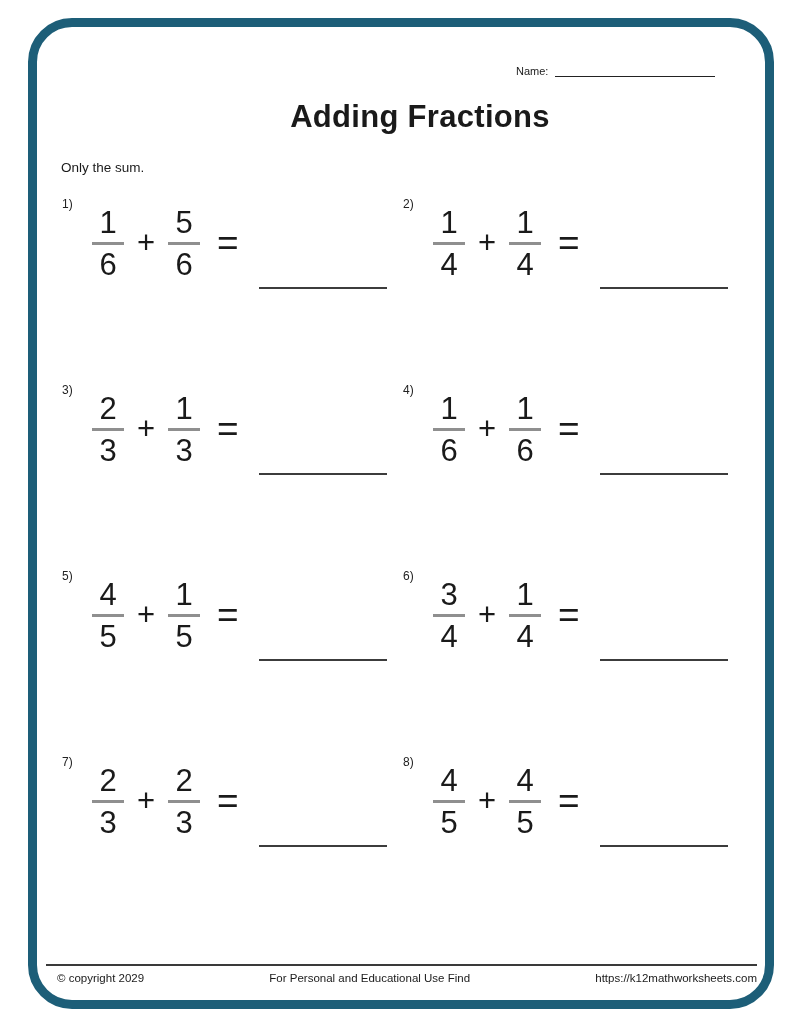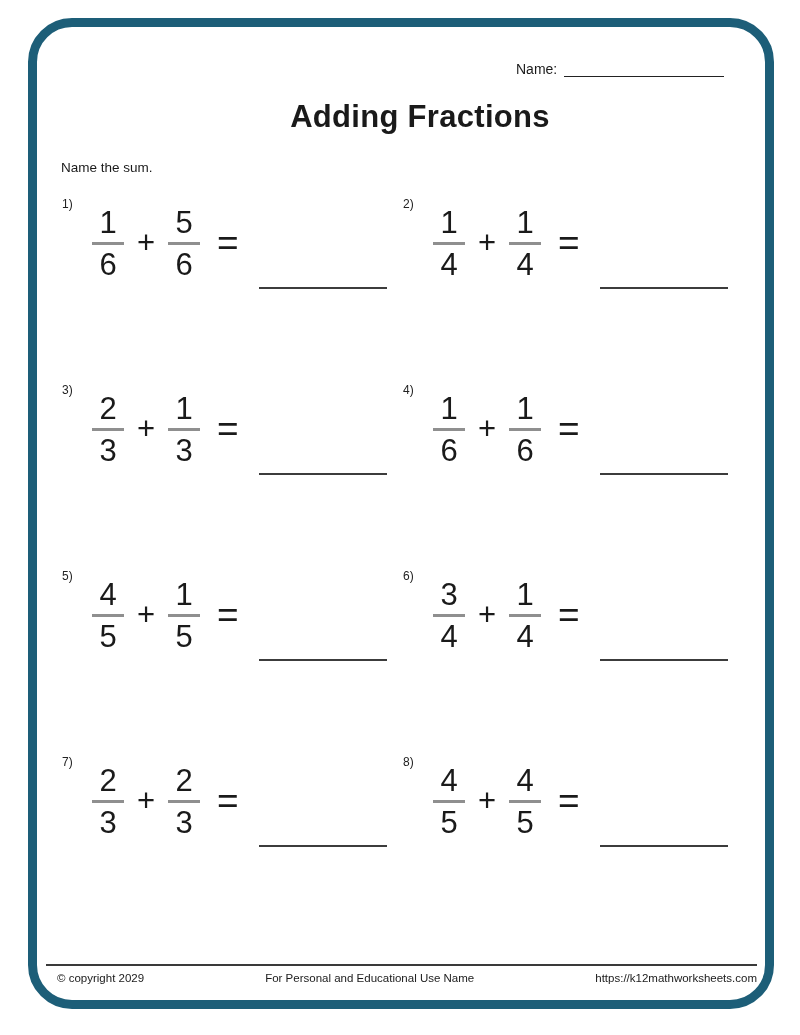--- a/index.html
+++ b/index.html
@@ -22,21 +22,21 @@
     border: 9px solid #1d5e78;
     border-radius: 44px;
   }
   .name-row {
     position: absolute;
     top: 59px;
     left: 516px;
     display: flex;
     align-items: flex-end;
     gap: 7px;
-    font-size: 14px;
+    font-size: 11px;
   }
   .name-line {
     width: 160px;
     height: 17px;
     border-bottom: 1.6px solid #222;
   }
   .title {
     position: absolute;
     top: 99px;
     left: 0;
@@ -123,21 +123,21 @@
 
   <div class="frame"></div>
 
   <div class="name-row">
     <span>Name:</span>
     <span class="name-line"></span>
   </div>
 
   <div class="title">Adding Fractions</div>
 
-  <div class="instruction">Name the sum.</div>
+  <div class="instruction">Only the sum.</div>
 
   <div class="grid">
     <div class="problem">
       <span class="pnum">1)</span>
       <span class="expr">
         <span class="frac">
           <span>1</span>
           <span class="frac-bar"></span>
           <span>6</span>
         </span>
@@ -281,17 +281,17 @@
           <span>5</span>
         </span>
         <span class="op-eq">=</span>
       </span>
       <span class="blank"></span>
     </div>
   </div>
 
   <div class="footer">
     <span class="left">© copyright 2029</span>
-    <span>For Personal and Educational Use Name</span>
+    <span>For Personal and Educational Use Find</span>
     <span>https://k12mathworksheets.com</span>
   </div>
 
 </div>
 
 </body></html>

